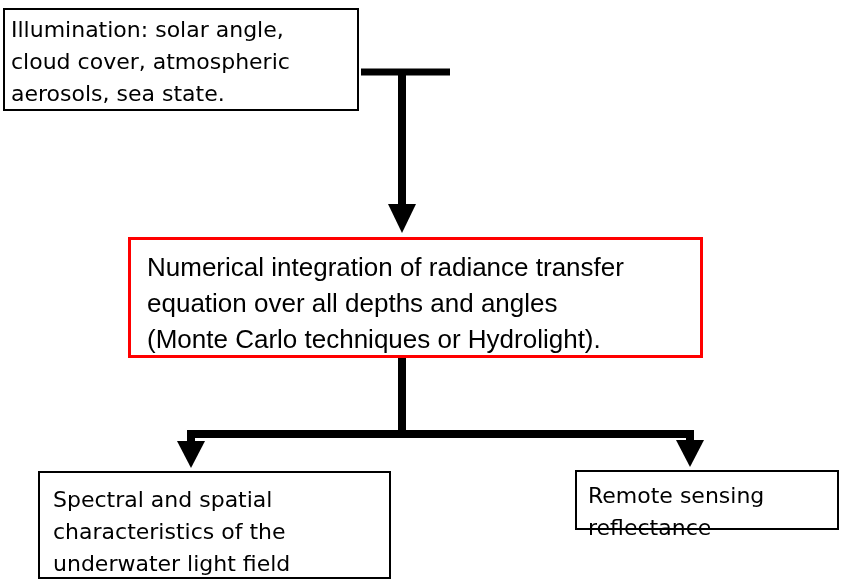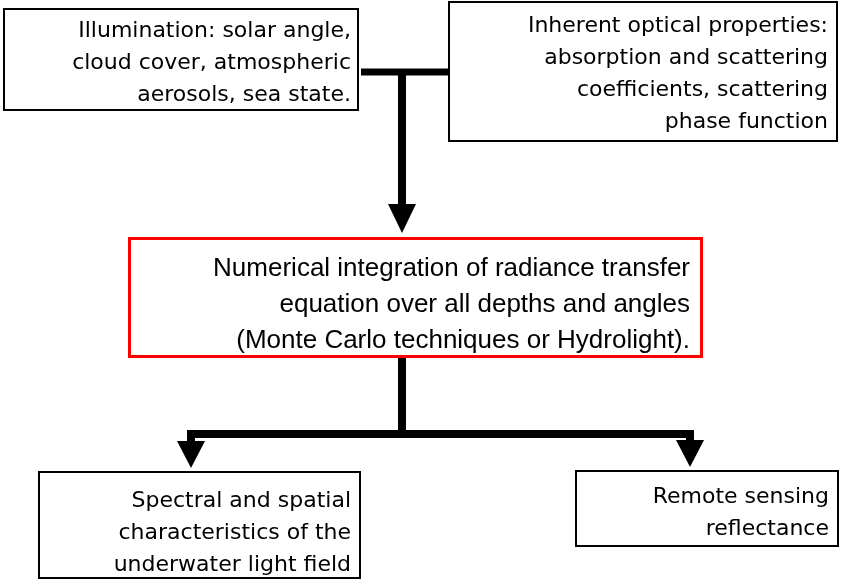--- a/index.html
+++ b/index.html
@@ -32,34 +32,33 @@
 
   .node {
     position: absolute;
     border: 2px solid var(--box-border);
     background: var(--bg);
     color: var(--text);
     white-space: pre-line;
     font-family: "DejaVu Sans", sans-serif;
     font-size: 22px;
     line-height: 32px;
-    text-align: right;
   }
   .node-illumination { left: 3px;   top: 8px;   width: 356px; height: 103px; padding: 4px 6px 0 6px; }
   .node-iop          { left: 448px; top: 1px;   width: 390px; height: 141px; padding: 6px 8px 0 9px; }
   .node-integration  {
     left: 128px; top: 237px; width: 575px; height: 121px;
     border: 3px solid var(--highlight);
     font-family: "Liberation Sans", sans-serif;
     font-size: 26px;
     line-height: 36px;
     padding: 9px 10px 0 16px;
   }
-  .node-underwater   { left: 38px;  top: 471px; width: 323px; height: 108px; padding: 11px 8px 0 13px; }
-  .node-reflectance  { left: 575px; top: 470px; width: 264px; height: 77px;  padding: 8px 8px 16px 11px; }
+  .node-underwater   { left: 38px;  top: 471px; width: 353px; height: 108px; padding: 11px 8px 0 13px; }
+  .node-reflectance  { left: 575px; top: 470px; width: 264px; height: 60px;  padding: 8px 8px 16px 11px; }
 </style>
 </head>
 <body>
 
 <div class="canvas">
 
   <svg class="connectors" viewBox="0 0 842 582" aria-hidden="true">
 
     <line x1="361" y1="72" x2="450" y2="72" stroke-width="7"></line>
 
@@ -70,24 +69,20 @@
 
     <path d="M191 444 V434 H690 V444" stroke-width="8"></path>
     <polygon points="191,468 177,441 205,441"></polygon>
     <polygon points="690,467 676,440 704,440"></polygon>
   </svg>
 
   <div class="node node-illumination">Illumination: solar angle,
 cloud cover, atmospheric
 aerosols, sea state.</div>
 
-  <div class="node node-iop">Inherent optical properties:
-absorption and scattering
-coefficients, scattering
-phase function</div>
 
   <div class="node node-integration">Numerical integration of radiance transfer
 equation over all depths and angles
 (Monte Carlo techniques or Hydrolight).</div>
 
   <div class="node node-underwater">Spectral and spatial
 characteristics of the
 underwater light field</div>
 
   <div class="node node-reflectance">Remote sensing

